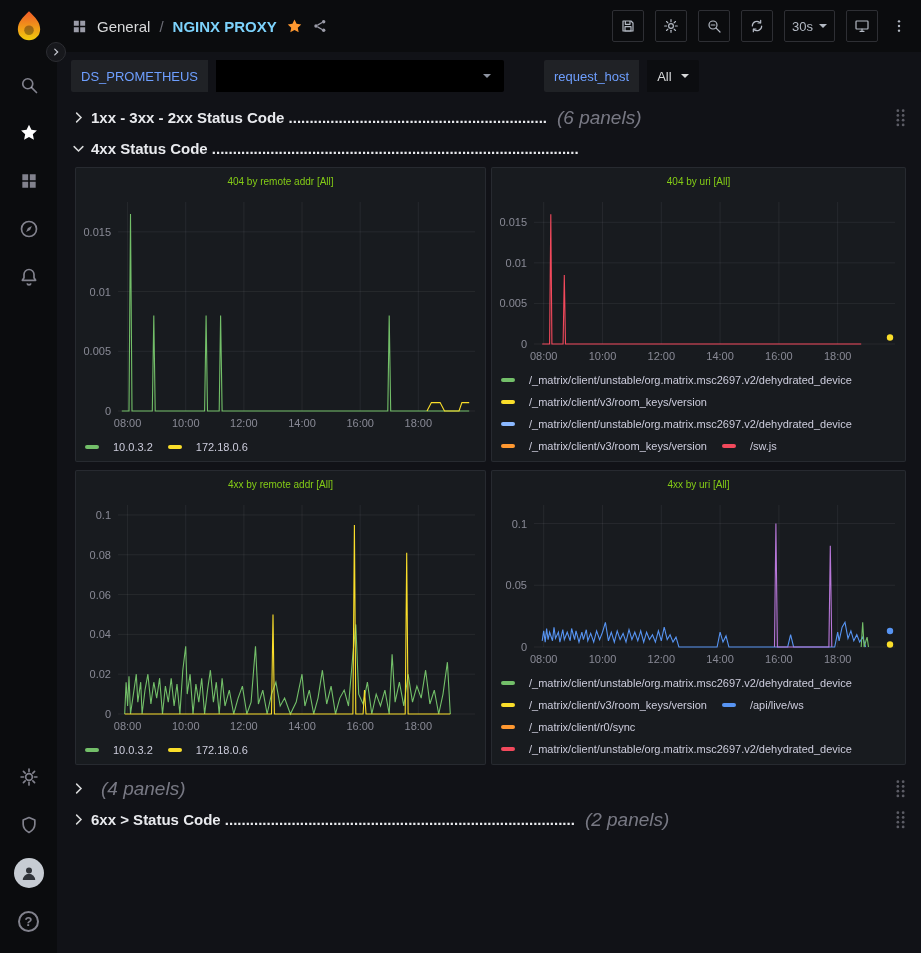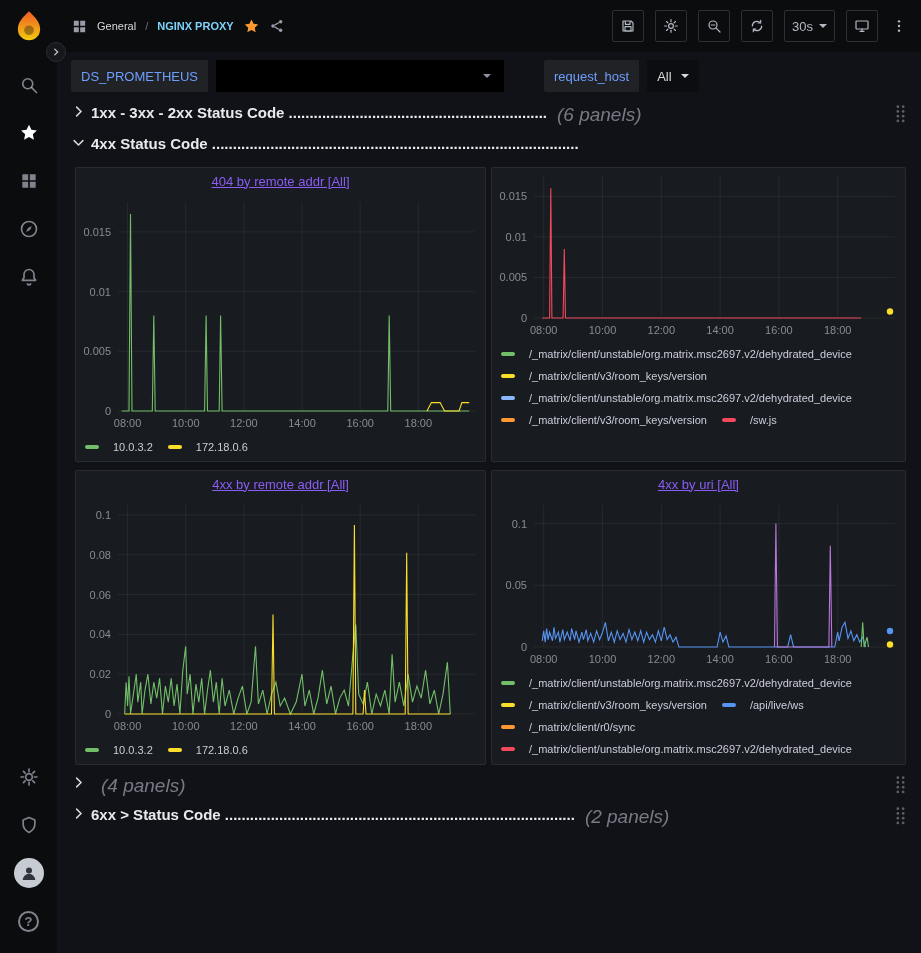--- a/index.html
+++ b/index.html
@@ -20,21 +20,21 @@
   .qhelp { width:21px; height:21px; border:2px solid currentColor; border-radius:50%;
     display:flex; align-items:center; justify-content:center; font-size:13px; font-weight:bold; }
   .sidebar-expand { position:absolute; left:46px; top:42px; width:20px; height:20px; border-radius:50%;
     background:#17181c; border:1px solid #2c2d32; color:#c7c9d1; z-index:8;
     display:flex; align-items:center; justify-content:center; cursor:pointer; }
   .sidebar-expand svg { width:10px; height:10px; }
 
   
   .topbar { position:absolute; left:57px; right:0; top:0; height:52px; background:#0b0c0e;
     display:flex; align-items:center; justify-content:space-between; padding:0 12px 0 14px; }
-  .tb-left { display:flex; align-items:center; gap:9px; font-size:11px; }
+  .tb-left { display:flex; align-items:center; gap:9px; font-size:15px; }
   .tb-left .grid16 { width:17px; height:17px; color:rgba(204,204,220,0.75); }
   .crumb-sep { color:rgba(204,204,220,0.5); }
   .crumb-title { font-weight:700; color:#7dd3fc; }
   .star-fav { width:17px; height:17px; color:#ff9830; cursor:pointer; }
   .share-ic { width:16px; height:16px; color:rgba(204,204,220,0.75); cursor:pointer; }
   .tb-right { display:flex; align-items:center; gap:11px; }
   .tb-btn { height:32px; min-width:32px; background:#0b0c0e; border:1px solid #2e2f34; border-radius:2px;
     color:#b4bac4; display:flex; align-items:center; justify-content:center; gap:6px;
     padding:0 7px; font-size:13px; font-family:inherit; cursor:pointer; }
   .tb-btn svg { width:16px; height:16px; }
@@ -49,33 +49,33 @@
 
   .var-row { display:flex; align-items:center; margin-bottom:12px;gap:8px; }
   .var-label { height:32px; display:flex; align-items:center; padding:0 10px; background:#202226;
     color:#6e9fff; font-size:13px; font-weight:500; border-radius:2px 0 0 2px; cursor:pointer; }
   .var-input { height:32px; display:flex; align-items:center; cursor:pointer; font-size:13px; }
   .var-input.redacted { width:288px; background:#000; border-radius:0 2px 2px 0;
     justify-content:flex-end; padding:0 13px; color:#8d93a0; }
   .var-input.sel { background:#0c0d10; padding:0 10px; gap:9px; color:#d8d9da; border-radius:0 2px 2px 0; }
   .var-gap { width:24px; }
 
-  .row-header { display:flex; height:27px; margin:4px 0; cursor:pointer; }
+  .row-header { display:flex; align-items:center; height:27px; margin:4px 0; cursor:pointer; }
   .row-chevron { width:15px; height:15px; color:#d8d9da; margin-right:5px; flex:none; }
   .row-chevron.down { transform:rotate(90deg); }
   .row-title { font-size:15px; font-weight:700; color:#e9eaee; white-space:nowrap; overflow:hidden; }
   .row-count { font-style:italic; color:rgba(204,204,220,0.55); font-size:19px; margin-left:10px; white-space:nowrap; }
   .row-handle { margin-left:auto; color:rgba(204,204,220,0.4); cursor:grab; width:13px; height:19px; flex:none; }
 
   .panels { display:grid; grid-template-columns:411px 415px; column-gap:5px; row-gap:8px;
     margin:5px 0 10px 4px; }
   .panel { height:295px; background:#181b1f; border:1px solid rgba(204,204,220,0.09); border-radius:2px;
     display:flex; flex-direction:column; overflow:hidden; }
   .panel-title { height:26px; flex:none; display:flex; align-items:center; justify-content:center;
-    font-size:13px; font-weight:500; color:#8b5cf6; cursor:pointer;text-decoration:underline; }
+    font-size:10px; font-weight:500; color:#84cc16; cursor:pointer; }
   svg.chart { flex:none; display:block; }
   .tick { fill:rgba(204,204,220,0.62); font-size:11px; font-family:"Liberation Sans", sans-serif; }
   .legend { flex:1; overflow:hidden; padding:3px 6px 0 9px; display:flex; flex-wrap:wrap;
     align-content:flex-start; column-gap:15px; }
   .legend-item { display:inline-flex; align-items:center; gap:14px; font-size:11px; color:#ccccdc;
     height:22px; cursor:pointer; white-space:nowrap; }
   .legend-item i { width:14px; height:4px; border-radius:2px; display:inline-block; flex:none; }
 </style>
 </head>
 <body>
@@ -309,20 +309,21 @@
             <i style="background: rgb(115, 191, 105);"></i>
             <span>10.0.3.2</span>
           </span>
           <span class="legend-item">
             <i style="background: rgb(250, 222, 42);"></i>
             <span>172.18.0.6</span>
           </span>
         </div>
     </section>
     <section class="panel">
+      <header class="panel-title">404 by uri [All]</header>
       <svg class="chart" width="413" height="172">
           <line x1="51.70114006514658" x2="51.70114006514658" y1="8" y2="150" stroke="rgba(204,204,220,0.08)"></line>
           <text class="tick" x="51.70114006514658" y="166" text-anchor="middle">08:00</text>
           <line x1="110.49592833876223" x2="110.49592833876223" y1="8" y2="150" stroke="rgba(204,204,220,0.08)"></line>
           <text class="tick" x="110.49592833876223" y="166" text-anchor="middle">10:00</text>
           <line x1="169.29071661237788" x2="169.29071661237788" y1="8" y2="150" stroke="rgba(204,204,220,0.08)"></line>
           <text class="tick" x="169.29071661237788" y="166" text-anchor="middle">12:00</text>
           <line x1="228.0855048859935" x2="228.0855048859935" y1="8" y2="150" stroke="rgba(204,204,220,0.08)"></line>
           <text class="tick" x="228.0855048859935" y="166" text-anchor="middle">14:00</text>
           <line x1="286.88029315960915" x2="286.88029315960915" y1="8" y2="150" stroke="rgba(204,204,220,0.08)"></line>

